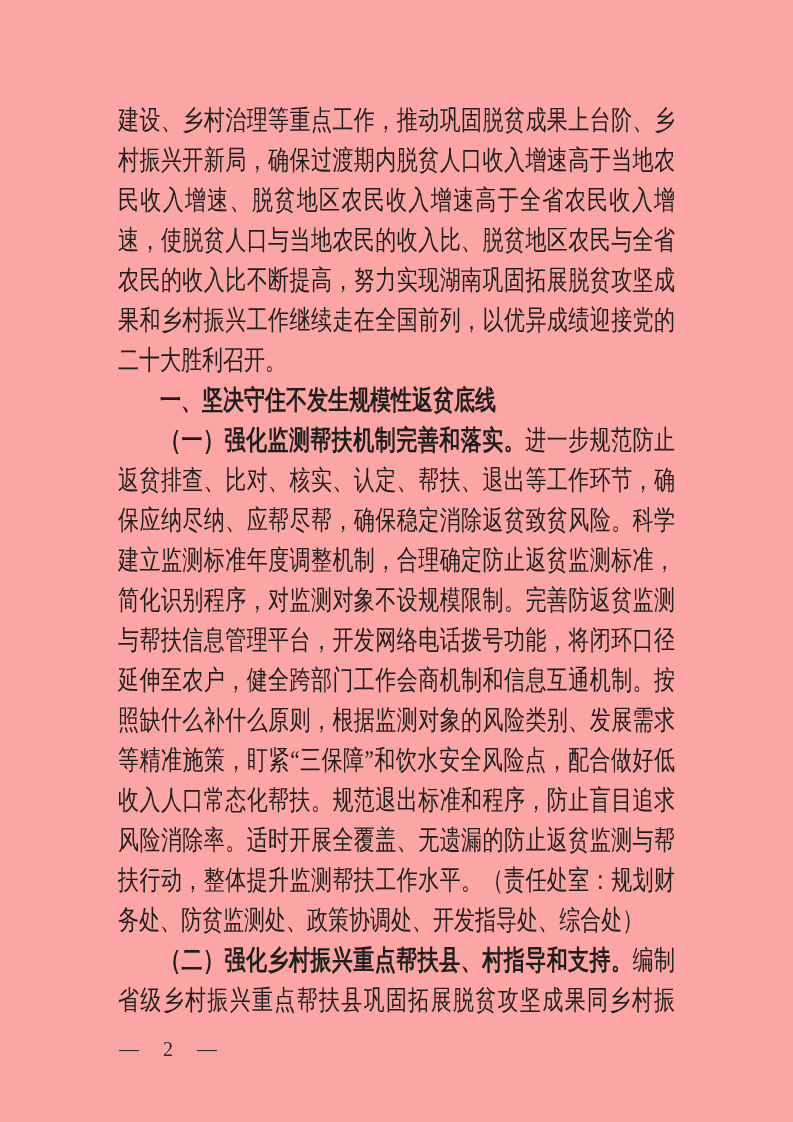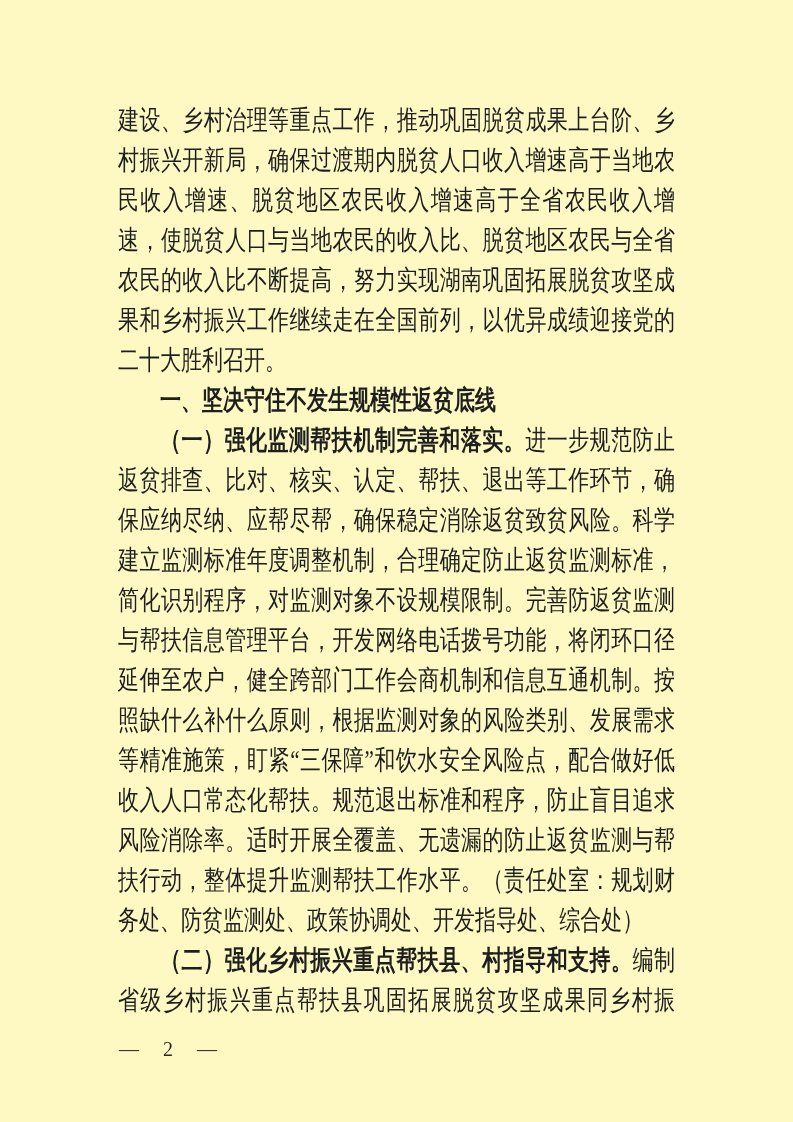--- a/index.html
+++ b/index.html
@@ -4,21 +4,21 @@
 <style>
   html, body {
     margin: 0;
     padding: 0;
     background: #ffffff;
   }
   .page {
     position: relative;
     width: 793px;
     height: 1122px;
-    background: #fef9c3;
+    background: #fca5a5;
     overflow: hidden;
     font-family: "Liberation Serif", serif;
     color: #1e1e1e;
   }
   
   .doc {
     position: absolute;
     left: 118px;
     top: 100px;
     width: 716px;

